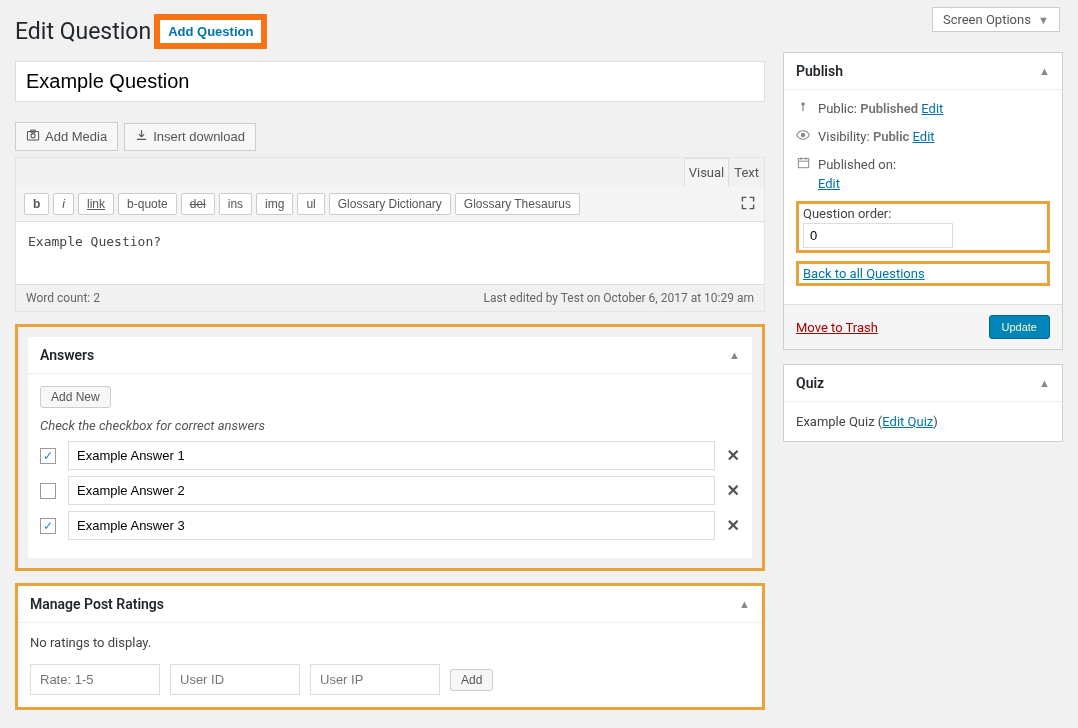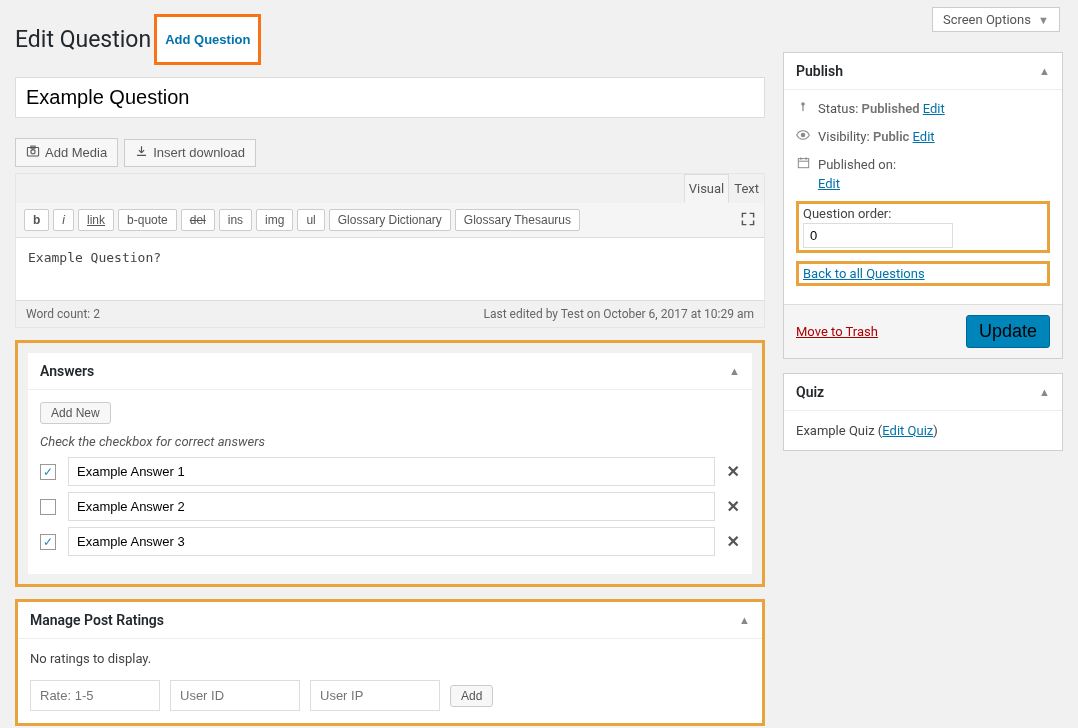--- a/index.html
+++ b/index.html
@@ -8,21 +8,21 @@
 
 .screen-options { position: absolute; top: 7px; right: 18px; background: #fff; border: 1px solid #ccc; padding: 4px 10px; font-size: 13px; color: #555; cursor: pointer; }
 .screen-options .tri { margin-left: 4px; color: #888; font-size: 11px; }
 
 .main { display: flex; padding: 0 15px; gap: 18px; }
 .left { flex: 1; }
 .right { width: 280px; }
 
 .page-header { display: flex; align-items: center; gap: 3px; margin: 14px 0 12px 0; }
 .page-title { font-size: 23px; font-weight: 400; color: #23282d; }
-.add-question-btn { border: 3px solid #f97316; color: #0073aa; background: #fff; padding: 15px 8px; font-size: 13px; font-weight: 600; cursor: pointer; }
+.add-question-btn { border: 6px solid #f97316; color: #0073aa; background: #fff; padding: 4px 8px; font-size: 13px; font-weight: 600; cursor: pointer; }
 
 .title-input { width: 100%; font-size: 20px; padding: 8px 10px; border: 1px solid #ddd; background: #fff; margin-bottom: 20px; }
 
 .media-row { display: flex; gap: 6px; align-items: center; margin-bottom: 0; position: relative; }
 .media-btn { background: #f7f7f7; border: 1px solid #ccc; padding: 5px 10px; font-size: 13px; color: #555; cursor: pointer; display: flex; align-items: center; gap: 5px; }
 
 .editor-wrap { border: 1px solid #e5e5e5; background: #fff; margin-top: 6px; }
 .editor-tabs { display: flex; justify-content: flex-end; background: #f1f1f1; }
 .editor-tab { padding: 6px 4px; font-size: 13px; color: #555; cursor: pointer; border: 1px solid transparent; }
 .editor-tab.active { background: #f5f5f5; border: 1px solid #ddd; border-bottom-color: #f5f5f5; }
@@ -58,21 +58,21 @@
 .publish-body { padding: 10px 12px; }
 .publish-row { display: flex; align-items: center; gap: 8px; margin-bottom: 12px; font-size: 13px; color: #555; }
 .publish-row .icon { width: 14px; text-align: center; color: #888; }
 .publish-row b { color: #737373; font-weight: 600; }
 .publish-sub { margin-left: 22px; margin-top: -8px; margin-bottom: 10px; }
 
 .order-input { border: 1px solid #ddd; padding: 4px 6px; width: 150px; font-size: 13px; margin-top: 2px; }
 
 .publish-footer { display: flex; justify-content: space-between; align-items: center; padding: 10px 12px; background: #f5f5f5; border-top: 1px solid #ddd; }
 .trash-link { color: #a00; text-decoration: underline; cursor: pointer; }
-.update-btn { background: #0085ba; border: 1px solid #006799; color: #000000; padding: 5px 12px; font-size: 18px; border-radius: 3px; cursor: pointer; font-weight: 400; }
+.update-btn { background: #0085ba; border: 1px solid #006799; color: #fef9c3; padding: 5px 12px; font-size: 11px; border-radius: 3px; cursor: pointer; font-weight: 400; }
 </style>
 </head>
 <body>
 
 <div class="screen-options">
   <span>Screen Options</span>
   <span class="tri">▼</span>
 </div>
 
 <div class="main">
@@ -191,21 +191,21 @@
       </div>
       <div class="publish-body">
         <div class="publish-row">
           <span class="icon">
             <svg width="12" height="14" viewBox="0 0 20 20" fill="#888">
                 <circle cx="10" cy="5" r="3"></circle>
                 <rect x="9" y="7" width="2" height="10"></rect>
               </svg>
           </span>
           <span>
-            <span>Status:</span>
+            <span>Public:</span>
             <b>Published</b>
             <a>Edit</a>
           </span>
         </div>
         <div class="publish-row">
           <span class="icon">
             <svg width="14" height="12" viewBox="0 0 20 14" fill="none" stroke="#888" stroke-width="1.5">
                 <path d="M1 7s3-6 9-6 9 6 9 6-3 6-9 6-9-6-9-6z"></path>
                 <circle cx="10" cy="7" r="2.5" fill="#888"></circle>
               </svg>

